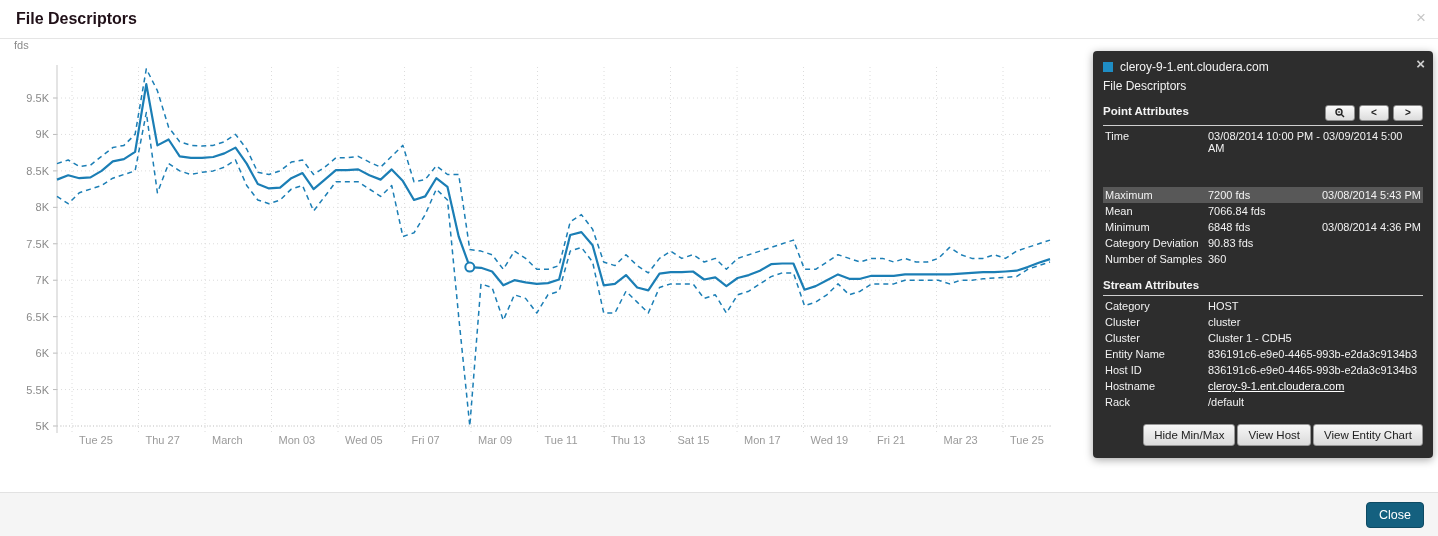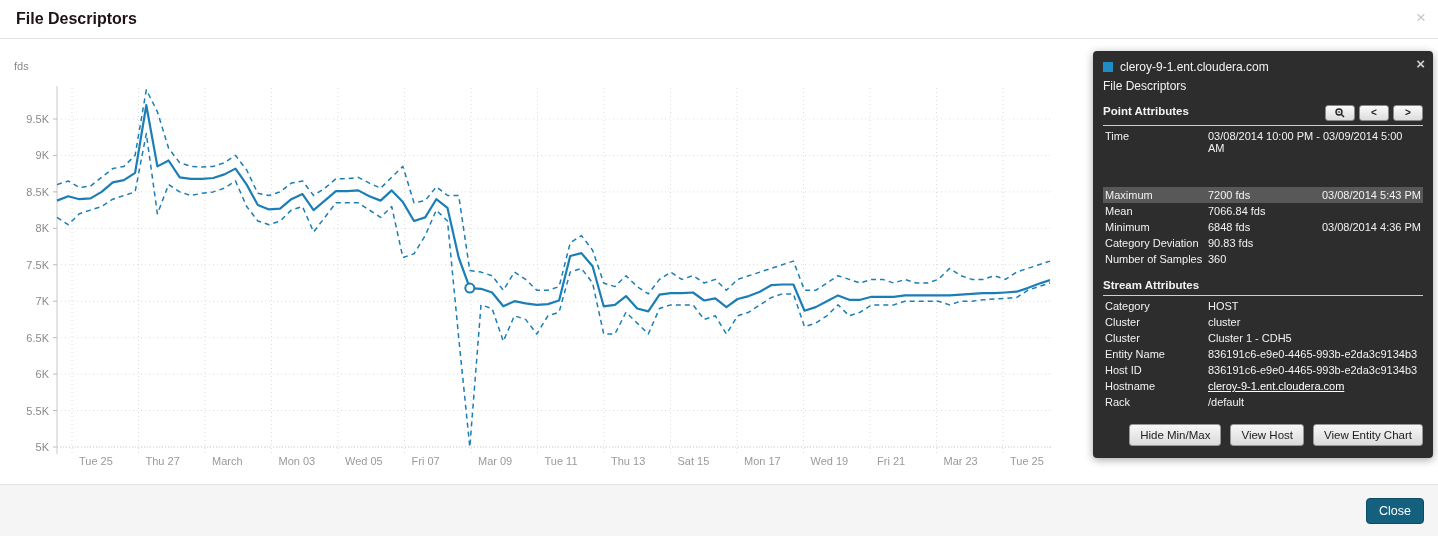--- a/index.html
+++ b/index.html
@@ -5,21 +5,21 @@
   * { margin:0; padding:0; box-sizing:border-box; }
   html,body { width:1438px; height:536px; background:#fff; font-family:"Liberation Sans", sans-serif; overflow:hidden; }
   .modal { position:relative; width:1438px; height:536px; background:#fff; }
 
   
   .modal-header { position:relative; height:39px; border-bottom:1px solid #e5e5e5; }
   .modal-title { position:absolute; left:16px; top:10px; font-size:16px; font-weight:bold; color:#201018; }
   .modal-close { position:absolute; right:12px; top:8px; font-size:17px; color:#c7c7c7; cursor:pointer; line-height:20px; }
 
   
-  .chart-wrap { position:absolute; left:0; top:44px; width:1080px; height:441px;text-align:center; }
+  .chart-wrap { position:absolute; left:0; top:23px; width:1080px; height:441px;text-align:center; }
   .y-unit { position:absolute; left:14px; top:16px; font-size:11px; color:#8a8a8a; }
   #chart-svg { position:absolute; left:0; top:0; }
 
   
   .panel { position:absolute; left:1093px; top:51px; width:340px; background:rgba(38,38,38,0.97);
            border-radius:4px; color:#f2f2f2; font-size:11px; padding:9px 10px 12px 10px;
            box-shadow:0 2px 8px rgba(0,0,0,0.35); }
   .panel-close { position:absolute; top:4px; right:8px; color:#cfcfcf; font-size:15px; font-weight:bold; cursor:pointer; }
   .panel-host { display:flex; align-items:center; gap:7px; font-size:12px; }
   .swatch { width:10px; height:10px; background:#1f8dc4; display:inline-block; flex:0 0 auto; }
@@ -33,26 +33,26 @@
              background:linear-gradient(#fbfbfb,#dcdcdc); color:#222; font-size:10px; line-height:14px;
              text-align:center; cursor:pointer; display:flex; align-items:center; justify-content:center; }
 
   .prow { display:grid; grid-template-columns:103px 1fr auto; padding:2px 2px; line-height:12px; }
   .prow .t { text-align:left; }
   .prow.hl { background:#585858;margin-top:31px; }
   .srow { display:grid; grid-template-columns:103px 1fr; padding:2px 2px; line-height:12px; }
   .rows { margin-top:2px; }
   .link { text-decoration:underline; color:#fff; cursor:pointer; }
 
-  .panel-actions { margin-top:14px; display:flex; justify-content:flex-end; gap:9px; }
+  .panel-actions { margin-top:14px; display:flex; justify-content:flex-end; gap:2px; }
   .action-btn { padding:4px 10px; font-size:11.5px; color:#222; border:1px solid #979797; border-radius:3px;
                 background:linear-gradient(#f7f7f7,#dadada); cursor:pointer; white-space:nowrap; }
 
   
-  .modal-footer { position:absolute; left:0; bottom:0; width:1438px; height:52px; background:#f5f5f5;
+  .modal-footer { position:absolute; left:0; bottom:0; width:1438px; height:44px; background:#f5f5f5;
                   border-top:1px solid #e2e2e2; display:flex; align-items:center; justify-content:flex-end;
                   padding-right:14px; }
   .close-btn { background:#14607f; color:#fff; border:1px solid #0e4a63; border-radius:4px;
                padding:5px 12px; font-size:12.5px; cursor:pointer; }
 </style>
 </head>
 <body>
 
 <div class="modal">
 

